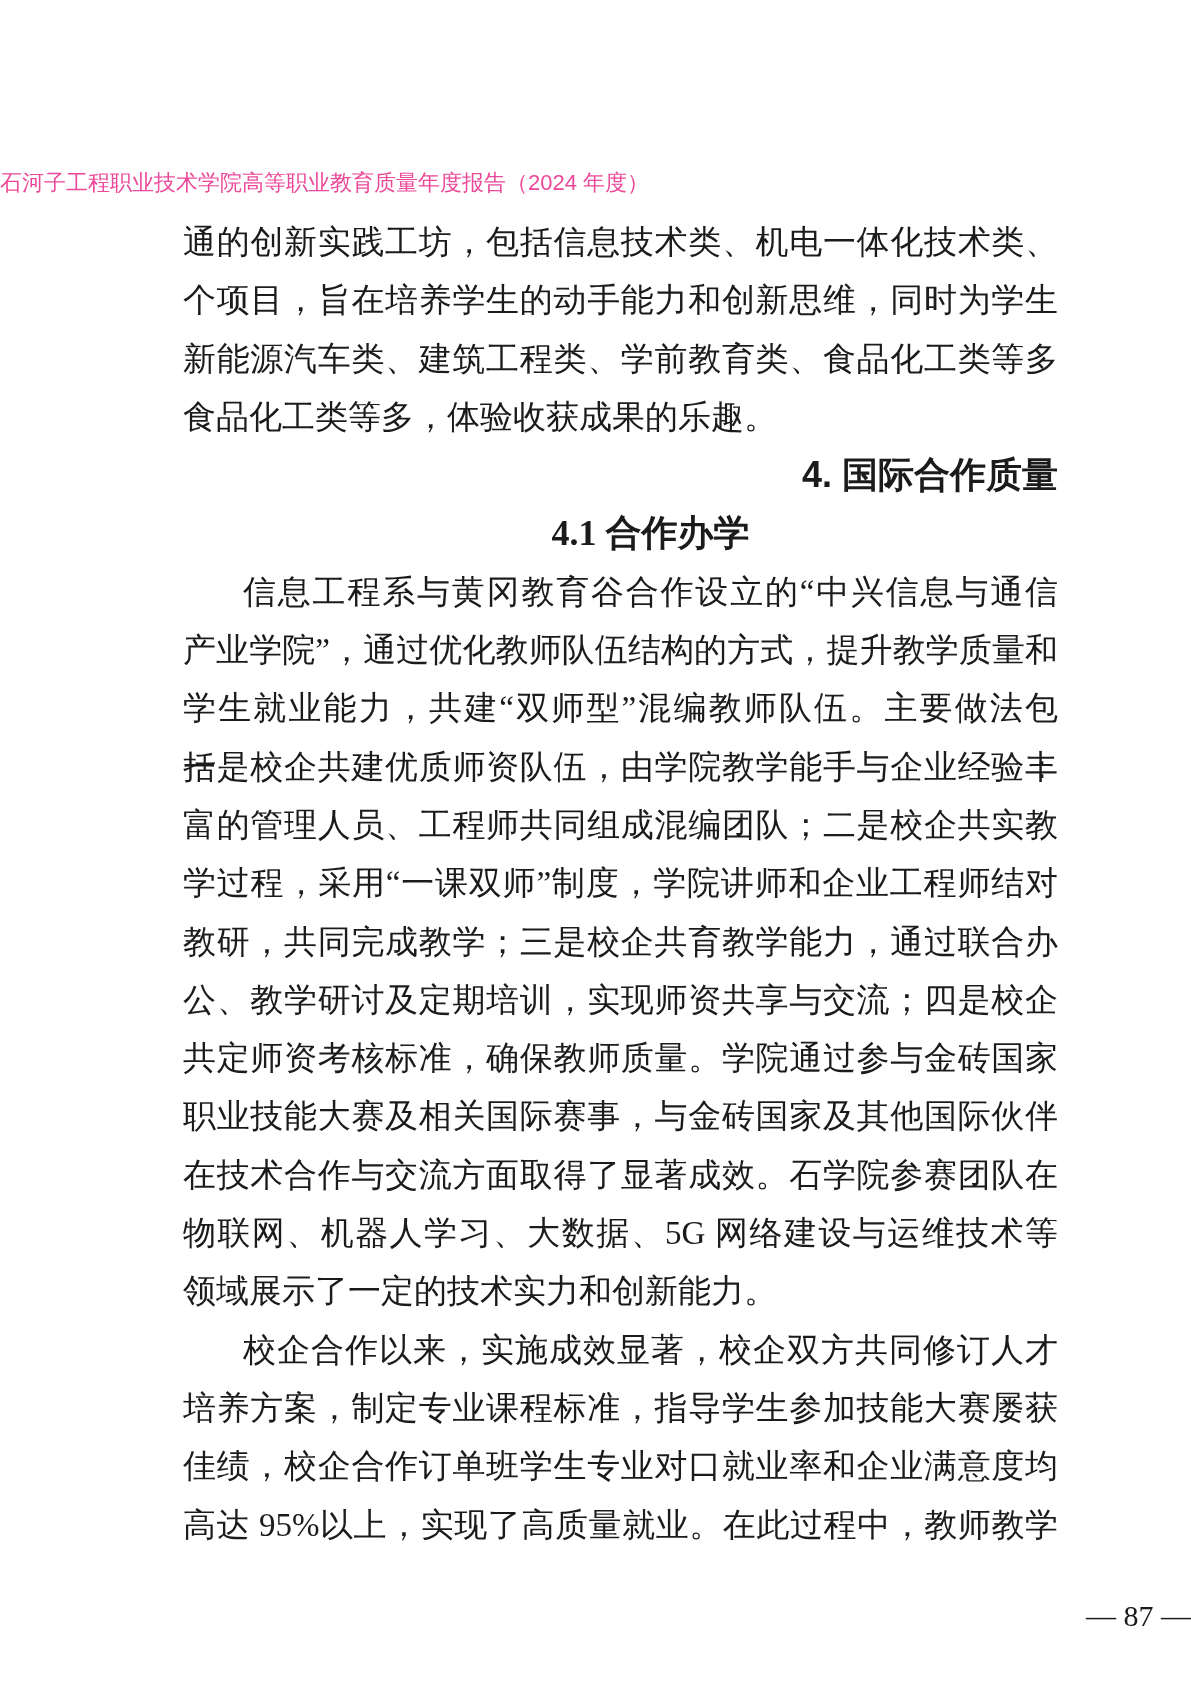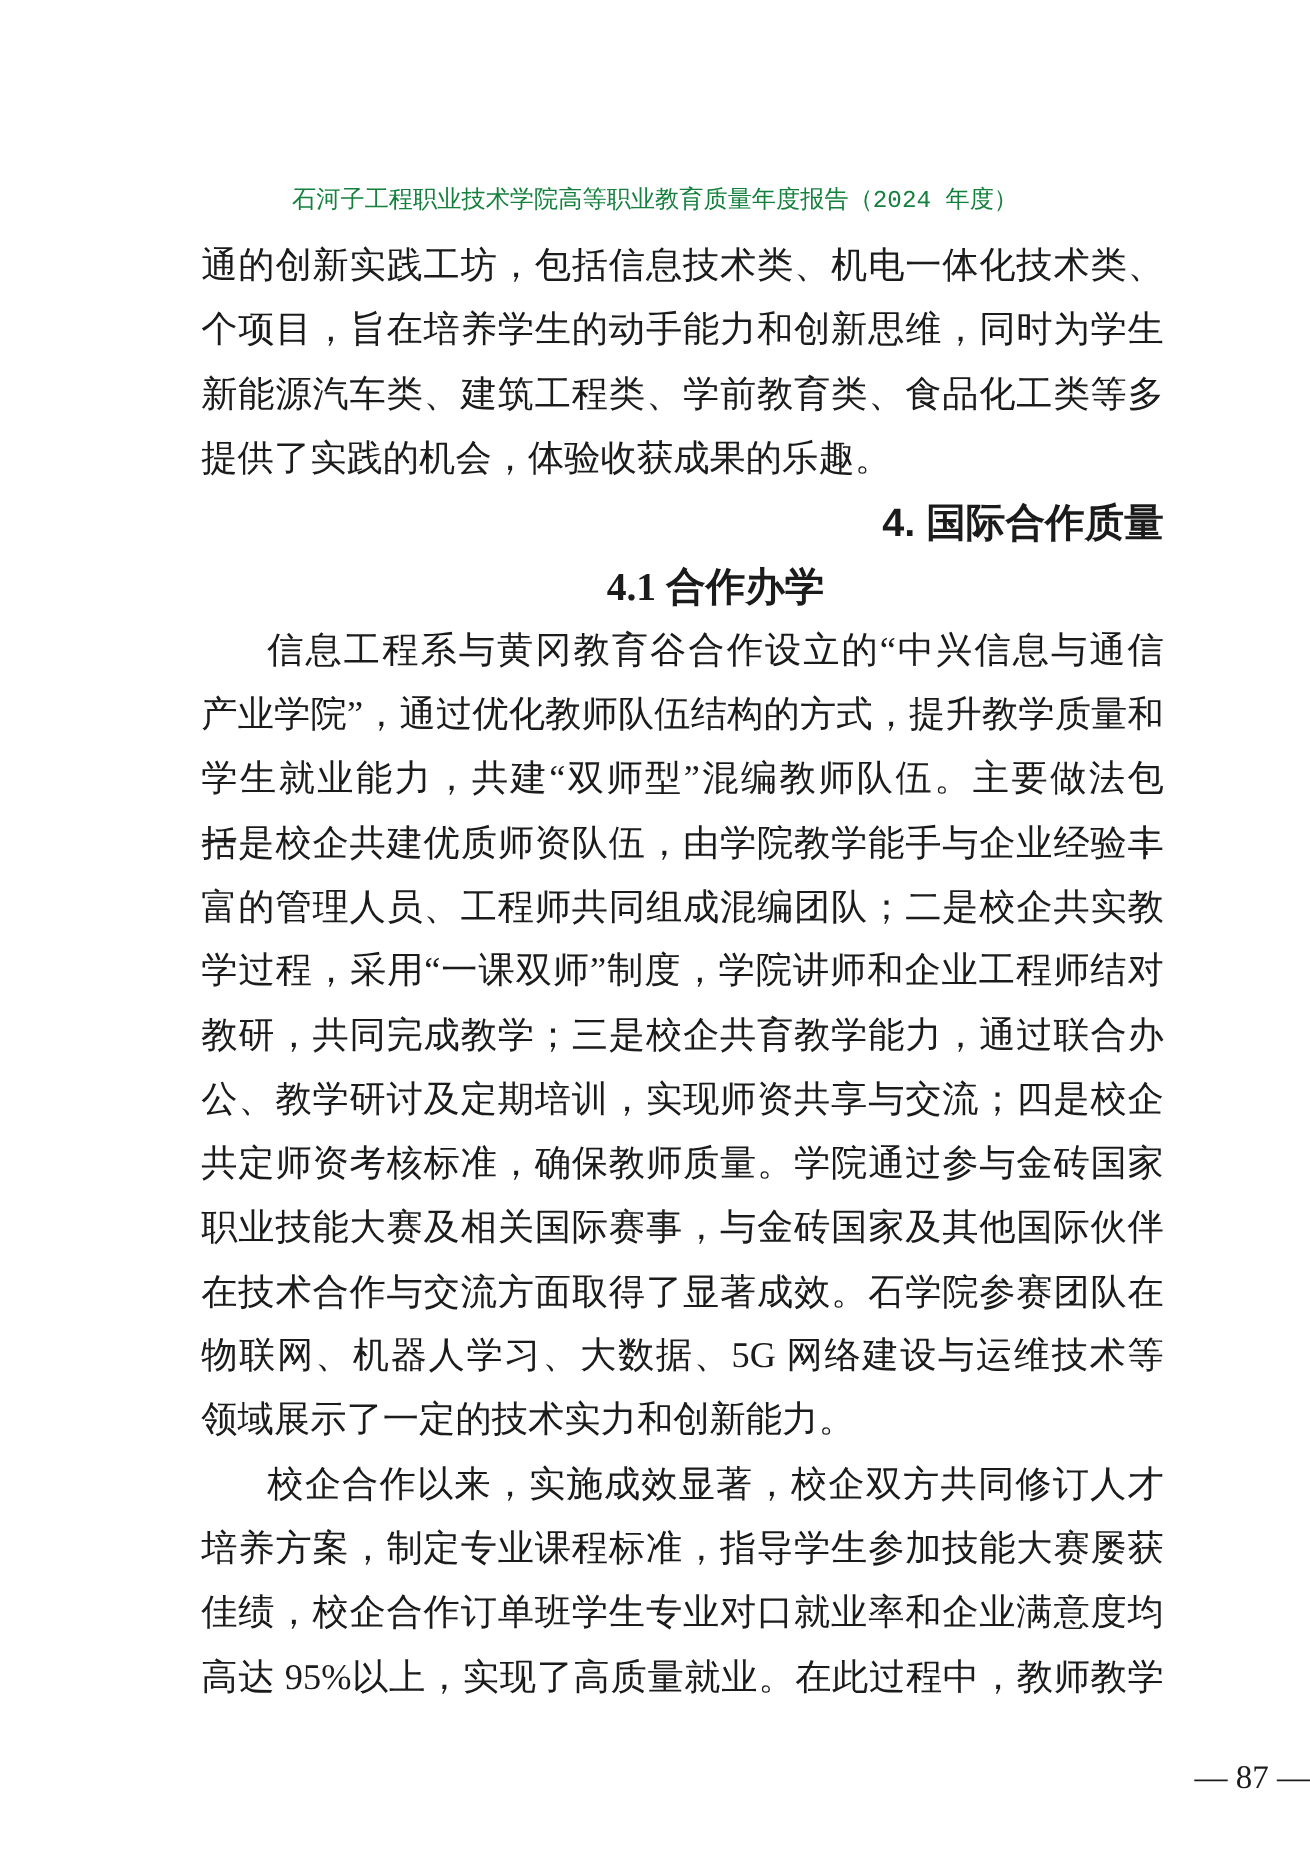--- a/index.html
+++ b/index.html
@@ -15,25 +15,24 @@
     margin: 0 auto;
     overflow: hidden;
     color: #1b1b1b;
     font-family: "Liberation Serif", "DejaVu Serif", serif;
   }
   .header {
     position: absolute;
     top: 170px;
     left: 0;
     width: 100%;
-    text-align: center;
     font-size: 22px;
     line-height: 26px;
-    color: #15803d;
-    font-family: Liberation Mono, monospace;
+    color: #ec4899;
+    font-family: Liberation Sans, sans-serif;
   }
   .content {
     position: absolute;
     top: 213px;
     left: 183px;
     width: 875px;
   }
   .row {
     height: 58.3px;
     line-height: 58.3px;
@@ -76,21 +75,21 @@
 </head>
 <body>
 
 <div class="page">
   <div class="header">石河子工程职业技术学院高等职业教育质量年度报告（2024 年度）</div>
 
   <div class="content">
       <div class="row j">通的创新实践工坊，包括信息技术类、机电一体化技术类、</div>
       <div class="row j">个项目，旨在培养学生的动手能力和创新思维，同时为学生</div>
       <div class="row j">新能源汽车类、建筑工程类、学前教育类、食品化工类等多</div>
-      <div class="row">提供了实践的机会，体验收获成果的乐趣。</div>
+      <div class="row">食品化工类等多，体验收获成果的乐趣。</div>
       <div class="row h1x indent">4. 国际合作质量</div>
       <div class="row h2x indent">4.1 合作办学</div>
       <div class="row j indent">信息工程系与黄冈教育谷合作设立的“中兴信息与通信</div>
       <div class="row j">产业学院”，通过优化教师队伍结构的方式，提升教学质量和</div>
       <div class="row j">学生就业能力，共建“双师型”混编教师队伍。主要做法包括：</div>
       <div class="row j">一是校企共建优质师资队伍，由学院教学能手与企业经验丰</div>
       <div class="row j">富的管理人员、工程师共同组成混编团队；二是校企共实教</div>
       <div class="row j">学过程，采用“一课双师”制度，学院讲师和企业工程师结对</div>
       <div class="row j">教研，共同完成教学；三是校企共育教学能力，通过联合办</div>
       <div class="row j">公、教学研讨及定期培训，实现师资共享与交流；四是校企</div>

